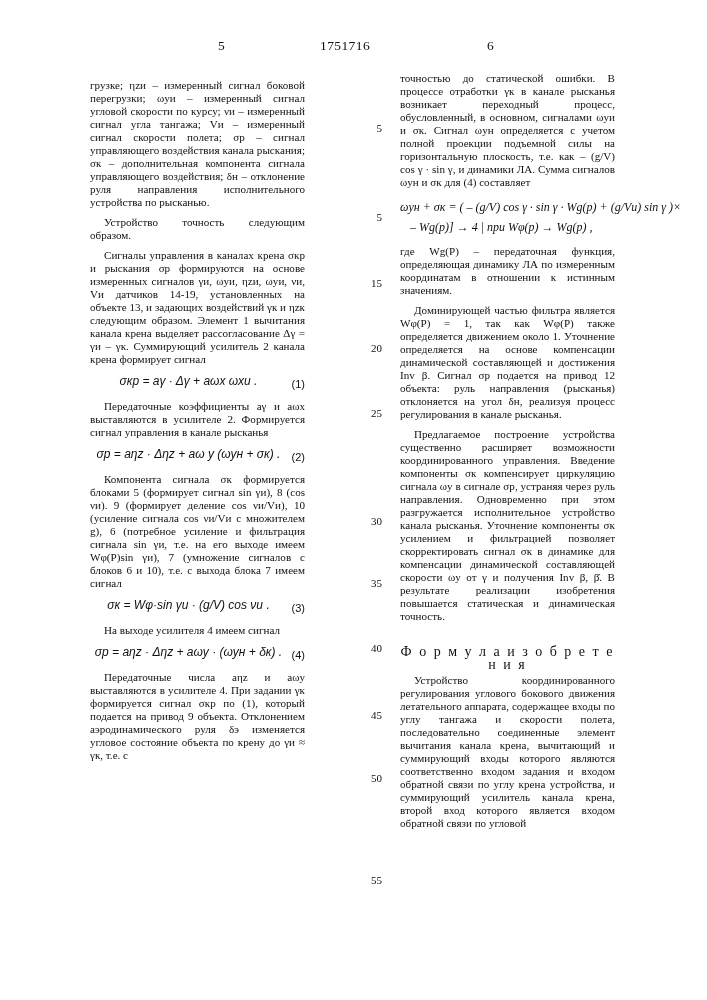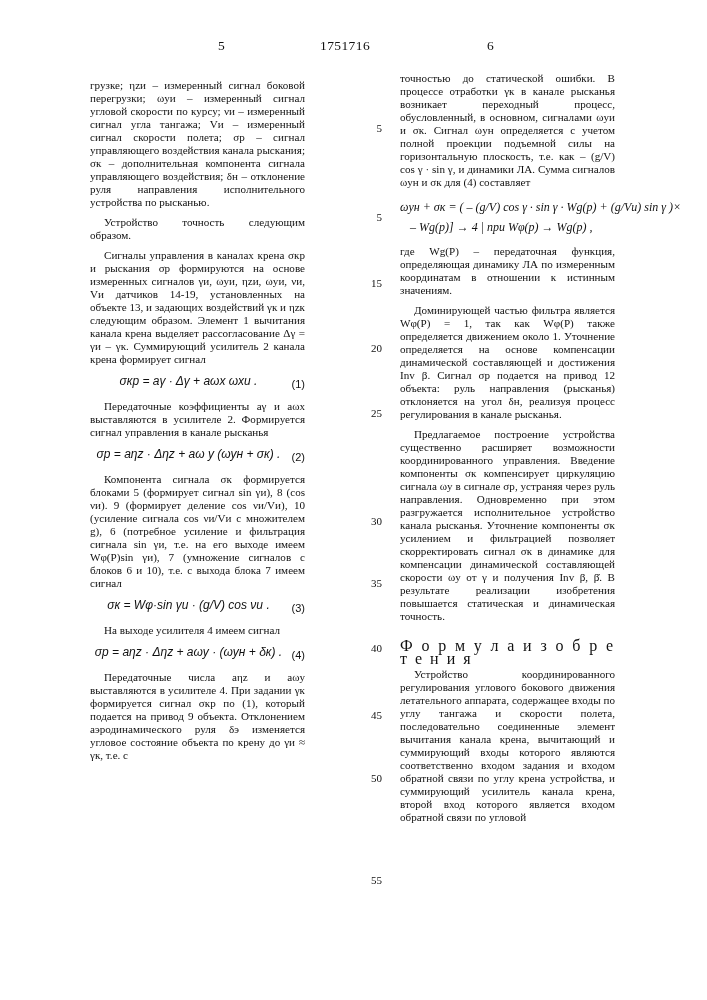--- a/index.html
+++ b/index.html
@@ -110,23 +110,24 @@
     margin: 8px 0 8px 0;
     font-size: 12px;
     font-style: italic;
     line-height: 20px;
     text-align: left;
   }
   .big-formula .ln { display: block; white-space: nowrap; }
   .big-formula .ln.ind1 { padding-left: 4px; }
   .big-formula .ln.ind2 { padding-left: 10px; }
   .title-sp {
+    text-align: center;
     letter-spacing: 2px;
-    margin: 16px 0 3px 0;
-    font-size: 16px;
+    margin: 22px 0 3px 0;
+    font-size: 14px;
   }
 </style>
 </head>
 <body>
 
 <div class="page">
 
   <div class="header">
     <span class="pg-left">5</span>
     <span class="doc-num">1751716</span>

